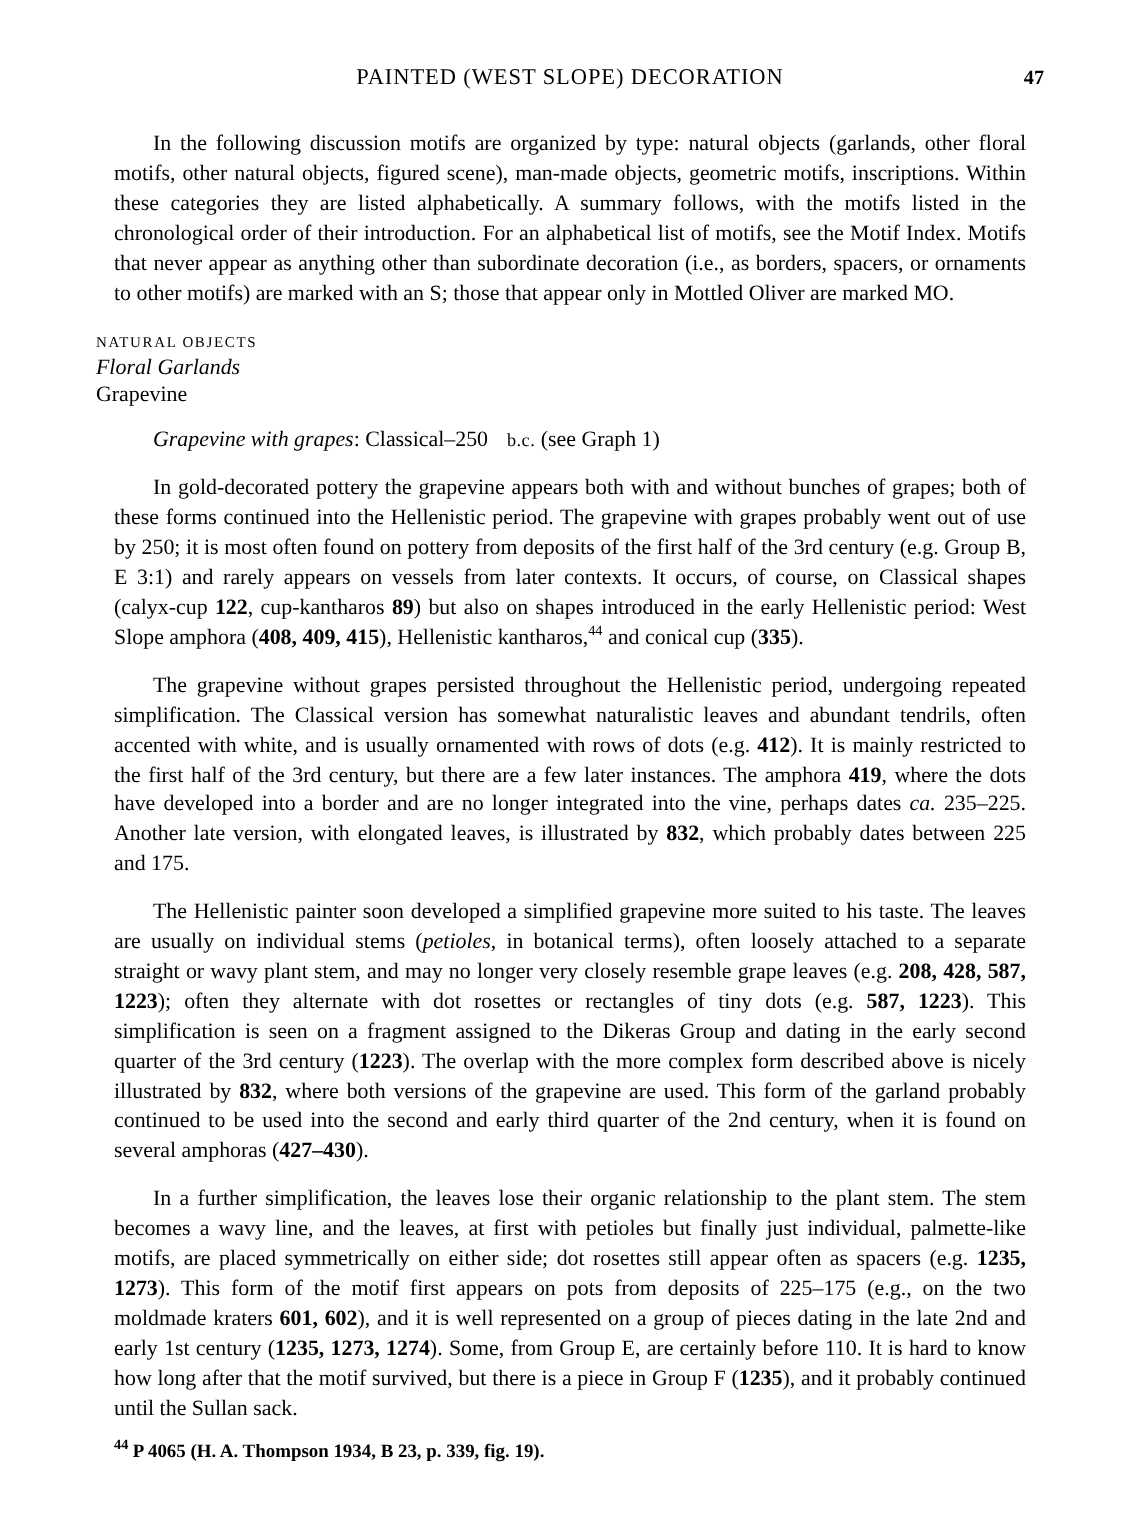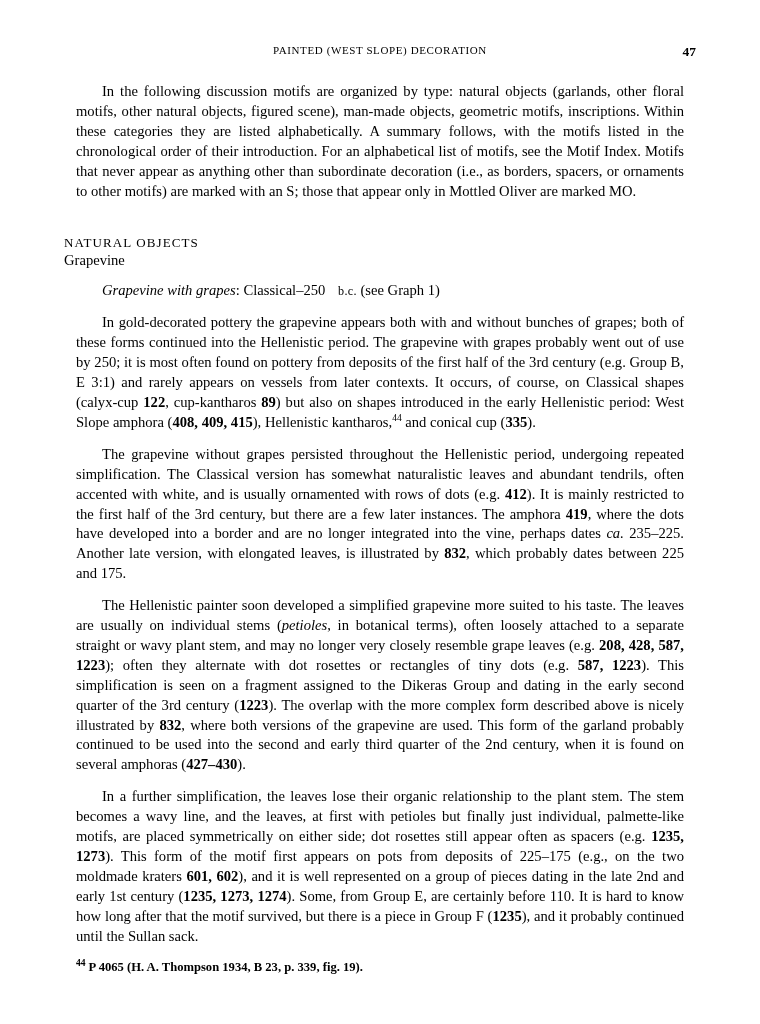--- a/index.html
+++ b/index.html
@@ -21,21 +21,21 @@
     padding: 44px 64px 30px 64px;
   }
   .running-head {
     display: flex;
     align-items: baseline;
     justify-content: center;
     position: relative;
     margin-bottom: 26px;
   }
   .running-head-title {
-    font-size: 11px;
+    font-size: 15px;
     letter-spacing: 0.6px;
     font-variant: small-caps;
     text-transform: uppercase;
   }
   .page-number {
     position: absolute;
     right: 0;
     top: 0;
     font-size: 13.5px;
     font-weight: bold;
@@ -48,24 +48,24 @@
     text-justify: inter-word;
     hyphens: none;
   }
   p.indent {
     text-indent: 26px;
   }
   p.space-above {
     margin-top: 13px;
   }
   .section-label {
-    font-size: 13px;
+    font-size: 10px;
     letter-spacing: 1.1px;
     text-transform: uppercase;
-    margin-top: 34px;
+    margin-top: 17px;
   }
   .subsection-italic {
     font-size: 14.6px;
     font-style: italic;
     margin-top: 3px;
   }
   .subsection-plain {
     font-size: 14.6px;
     margin-top: 1px;
   }
@@ -108,20 +108,21 @@
 <div class="page">
 
   <div class="running-head">
     <span class="running-head-title">Painted (West Slope) Decoration</span>
     <span class="page-number">47</span>
   </div>
 
   <p class="indent">In the following discussion motifs are organized by type: natural objects (garlands, other floral motifs, other natural objects, figured scene), man-made objects, geometric motifs, inscriptions. Within these categories they are listed alphabetically. A summary follows, with the motifs listed in the chronological order of their introduction. For an alphabetical list of motifs, see the Motif Index. Motifs that never appear as anything other than subordinate decoration (i.e., as borders, spacers, or ornaments to other motifs) are marked with an S; those that appear only in Mottled Oliver are marked MO.</p>
 
   <div class="section-label">Natural Objects</div>
+  <div class="subsection-italic">Floral Garlands</div>
   <div class="subsection-plain">Grapevine</div>
 
   <p class="indent"><span class="run-in-italic">Grapevine with grapes</span><span>: Classical–250 </span><span class="sc">b.c.</span><span> (see Graph 1)</span></p>
 
   <p class="indent"><span>In gold-decorated pottery the grapevine appears both with and without bunches of grapes; both of these forms continued into the Hellenistic period.  The grapevine with grapes probably went out of use by 250; it is most often found on pottery from deposits of the first half of the 3rd century (e.g. Group B, E 3:1) and rarely appears on vessels from later contexts.  It occurs, of course, on Classical shapes (calyx-cup </span><b>122</b><span>, cup-kantharos </span><b>89</b><span>) but also on shapes introduced in the early Hellenistic period: West Slope amphora (</span><b>408, 409, 415</b><span>), Hellenistic kantharos,</span><sup>44</sup><span> and conical cup (</span><b>335</b><span>).</span></p>
 
 
   <p class="indent"><span>The grapevine without grapes persisted throughout the Hellenistic period, undergoing repeated simplification.  The Classical version has somewhat naturalistic leaves and abundant tendrils, often accented with white, and is usually ornamented with rows of dots (e.g. </span><b>412</b><span>).  It is mainly restricted to the first half of the 3rd century, but there are a few later instances.  The amphora </span><b>419</b><span>, where the dots have developed into a border and are no longer integrated into the vine, perhaps dates </span><span class="run-in-italic">ca.</span><span> 235–225.  Another late version, with elongated leaves, is illustrated by </span><b>832</b><span>, which probably dates between 225 and 175.</span></p>
 
   <p class="indent"><span>The Hellenistic painter soon developed a simplified grapevine more suited to his taste.  The leaves are usually on individual stems (</span><span class="run-in-italic">petioles</span><span>, in botanical terms), often loosely attached to a separate straight or wavy plant stem, and may no longer very closely resemble grape leaves (e.g. </span><b>208, 428, 587, 1223</b><span>); often they alternate with dot rosettes or rectangles of tiny dots (e.g. </span><b>587, 1223</b><span>).  This simplification is seen on a fragment assigned to the Dikeras Group and dating in the early second quarter of the 3rd century (</span><b>1223</b><span>).  The overlap with the more complex form described above is nicely illustrated by </span><b>832</b><span>, where both versions of the grapevine are used.  This form of the garland probably continued to be used into the second and early third quarter of the 2nd century, when it is found on several amphoras (</span><b>427–430</b><span>).</span></p>

